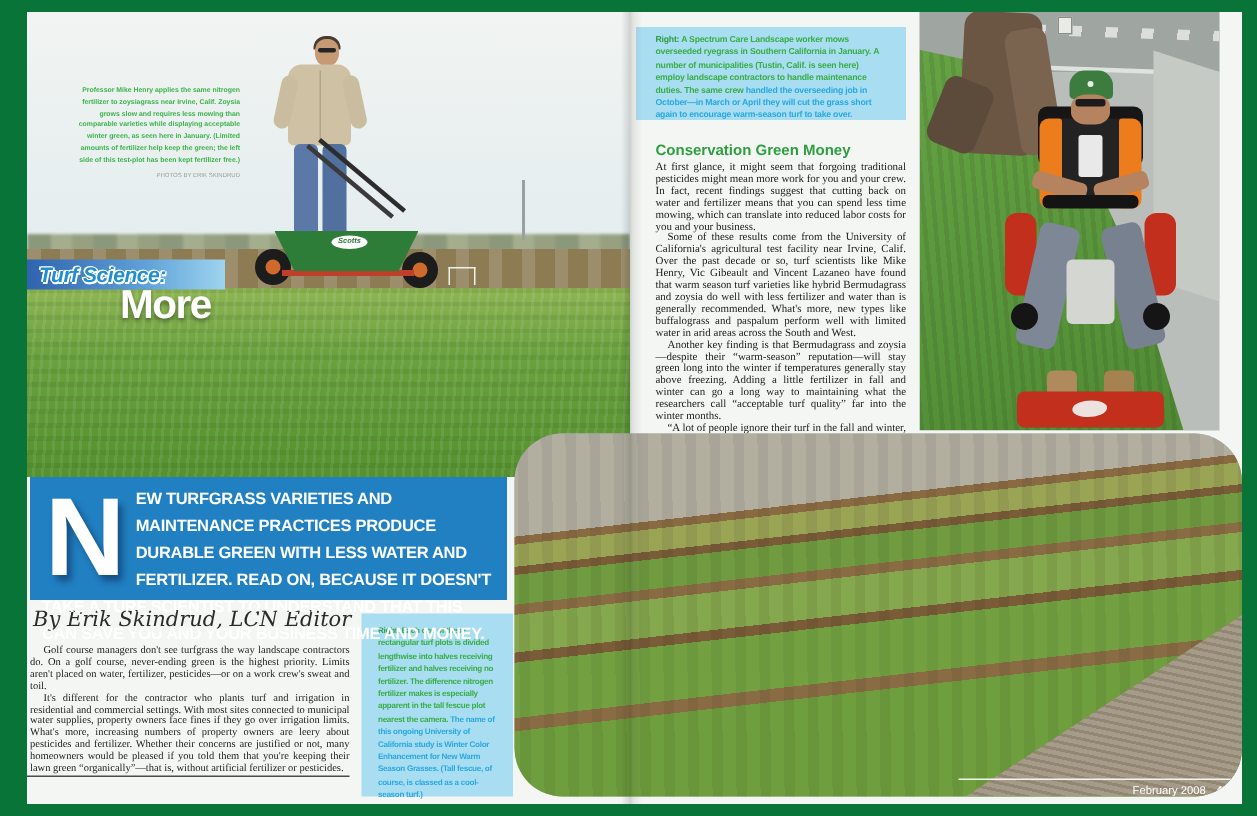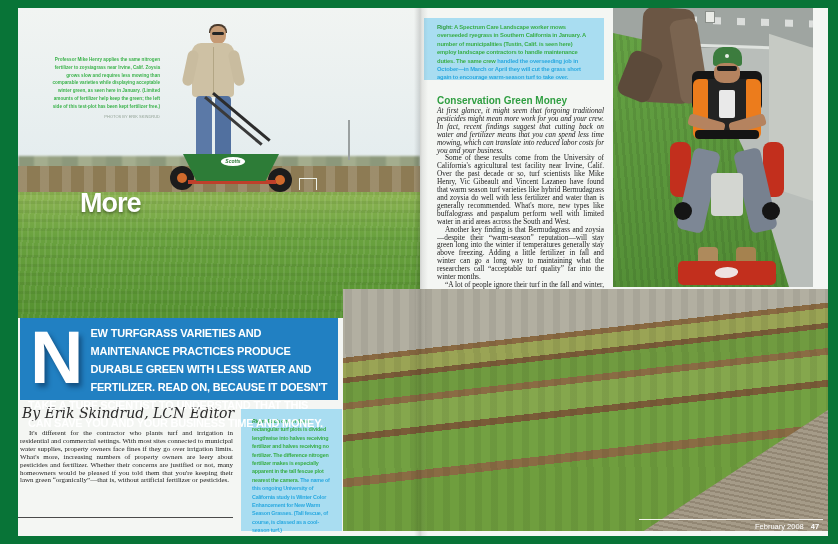--- a/index.html
+++ b/index.html
@@ -85,21 +85,21 @@
   .capbox-plots{left:223px;top:401px;width:101px;height:122px;padding:8px 8px 0 11px;
     font-size:5.4px;line-height:8.4px;letter-spacing:-.2px;}
   .capbox-mower{left:406px;top:10px;width:180px;height:62px;padding:5px 14px 0 13px;
     font-size:5.8px;line-height:8.4px;letter-spacing:-.15px;}
 
   
   .right-heading{position:absolute;left:419px;top:87px;font:700 10px/11px "Liberation Sans",sans-serif;color:#2f9e41;}
   .body-right{position:absolute;left:419px;top:99px;width:167px;text-align:justify;
     font:400 7.3px/7.9px "Liberation Serif",serif;color:#1a1a1a;}
   .body-right p{margin:0;text-indent:8px;}
-  .body-right p:first-of-type{text-indent:0;font-style:italic;}
+  .body-right p:first-of-type{text-indent:0;}
 
   
   .photo-mower{position:absolute;left:595px;top:0;width:200px;height:279px;overflow:hidden;background:#b9beba;}
   .pm-road{position:absolute;left:0;top:0;width:100%;height:40px;background:#9fa5a1;}
   .pm-cross{position:absolute;left:26%;top:10px;width:74%;height:7px;opacity:.85;transform:rotate(2deg);
     background:repeating-linear-gradient(90deg,#e6e8e6 0 8px,transparent 8px 24px);}
   .pm-stop{position:absolute;left:20%;top:37px;width:80%;height:3px;background:#dfe3df;transform:rotate(2deg);}
   .pm-walk{position:absolute;right:0;top:40px;width:22%;height:55%;background:#c6cac4;transform:skewY(18deg);transform-origin:top right;}
   .pm-grass{position:absolute;inset:0;background:linear-gradient(160deg,#68a546,#4f8a33);
     clip-path:polygon(0 9%,26% 13%,52% 30%,70% 58%,88% 100%,0 100%);}
@@ -128,21 +128,21 @@
   .pm-fend-r{position:absolute;left:81%;top:40%;width:18%;height:23%;background:#c22f1d;border-radius:8px;}
   .pm-engine{position:absolute;left:36%;top:53%;width:28%;height:18%;background:#d3d6d1;border-radius:4px;}
   .pm-wheel-l{position:absolute;left:4%;top:65%;width:18px;height:18px;border-radius:50%;background:#151515;}
   .pm-wheel-r{position:absolute;left:80%;top:65%;width:18px;height:18px;border-radius:50%;background:#151515;}
   .pm-boot-l{position:absolute;left:25%;top:84%;width:17%;height:9%;background:#ae8a5c;border-radius:4px;}
   .pm-boot-r{position:absolute;left:58%;top:84%;width:17%;height:9%;background:#a5824f;border-radius:4px;}
   .pm-deck{position:absolute;left:8%;top:90%;width:84%;height:10%;background:#c22f1d;border-radius:5px;}
   .pm-logo{position:absolute;left:40%;top:92.5%;width:20%;height:4.5%;background:#f2f2f2;border-radius:50%;opacity:.92;transform:skewX(-12deg);}
 
   
-  .photo-plots{position:absolute;left:325px;top:281px;width:485px;height:242px;overflow:hidden;background:#b2afa2;z-index:2;}
+  .photo-plots{position:absolute;left:325px;top:281px;width:485px;height:242px;overflow:hidden;background:#b2afa2;z-index:2;border-radius:32px;}
   .pp-strips{position:absolute;left:-6%;top:-16%;width:114%;height:138%;transform:rotate(-6.5deg);
     background:linear-gradient(180deg,
       #b2afa1 0%,#b2afa1 24%,
       #8a6a42 24%,#8a6a42 25.6%,
       #9aa455 25.6%,#9aa455 30%,
       #7a5c38 30%,#7a5c38 31.6%,
       #709b40 31.6%,#709b40 37.5%,
       #8a6c44 37.5%,#8a6c44 39.5%,
       #85a74d 39.5%,#85a74d 47%,
       #7a5c38 47%,#7a5c38 49%,
@@ -197,30 +197,34 @@
       <div class="ps-frame"></div>
       <div class="ps-hopper">
         <div class="ps-brand">Scotts</div>
       </div>
       <div class="ps-caption">
         <span>Professor Mike Henry applies the same nitrogen fertilizer to zoysiagrass near Irvine, Calif. Zoysia grows slow and requires less mowing than comparable varieties while displaying acceptable winter green, as seen here in January. (Limited amounts of fertilizer help keep the green; the left side of this test-plot has been kept fertilizer free.)</span>
         <div class="ps-credit">PHOTOS BY ERIK SKINDRUD</div>
       </div>
     </div>
 
+    <div class="kicker-bar">
+      <span class="kicker-text">Turf Science:</span>
+    </div>
     <div class="hl-more">More</div>
 
     <div class="intro-box">
       <span class="dropcap">N</span>
       <span class="intro-text">EW TURFGRASS VARIETIES AND MAINTENANCE PRACTICES PRODUCE DURABLE GREEN WITH LESS WATER AND FERTILIZER. READ ON, BECAUSE IT DOESN'T TAKE A TURF SCIENTIST TO UNDERSTAND THAT THIS CAN SAVE YOU AND YOUR BUSINESS TIME AND MONEY.</span>
     </div>
 
     <div class="byline">By Erik Skindrud, LCN Editor</div>
 
     <div class="body-left">
+      <p>Golf course managers don't see turfgrass the way landscape contractors do. On a golf course, never-ending green is the highest priority. Limits aren't placed on water, fertilizer, pesticides—or on a work crew's sweat and toil.</p>
       <p>It's different for the contractor who plants turf and irrigation in residential and commercial settings. With most sites connected to municipal water supplies, property owners face fines if they go over irrigation limits. What's more, increasing numbers of property owners are leery about pesticides and fertilizer. Whether their concerns are justified or not, many homeowners would be pleased if you told them that you're keeping their lawn green “organically”—that is, without artificial fertilizer or pesticides.</p>
     </div>
 
     <div class="footer-rule-left"></div>
     <div class="footer-left">
       <span class="num">46</span><span>Landscape Contractor National</span>
     </div>
 
     <div class="capbox capbox-plots">
       <span class="lbl">Right:</span><span class="cap-green"> Each one of these rectangular turf plots is divided lengthwise into halves receiving fertilizer and halves receiving no fertilizer. The difference nitrogen fertilizer makes is especially apparent in the tall fescue plot nearest the camera. </span><span class="cap-blue">The name of this ongoing University of California study is Winter Color Enhancement for New Warm Season Grasses. (Tall fescue, of course, is classed as a cool-season turf.)</span>

